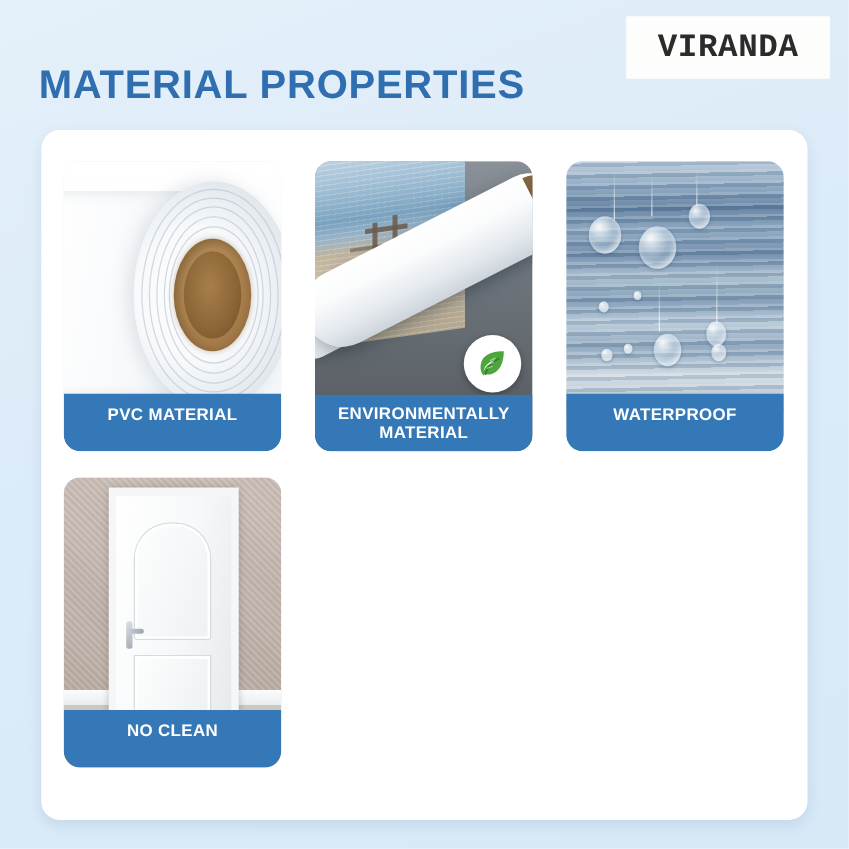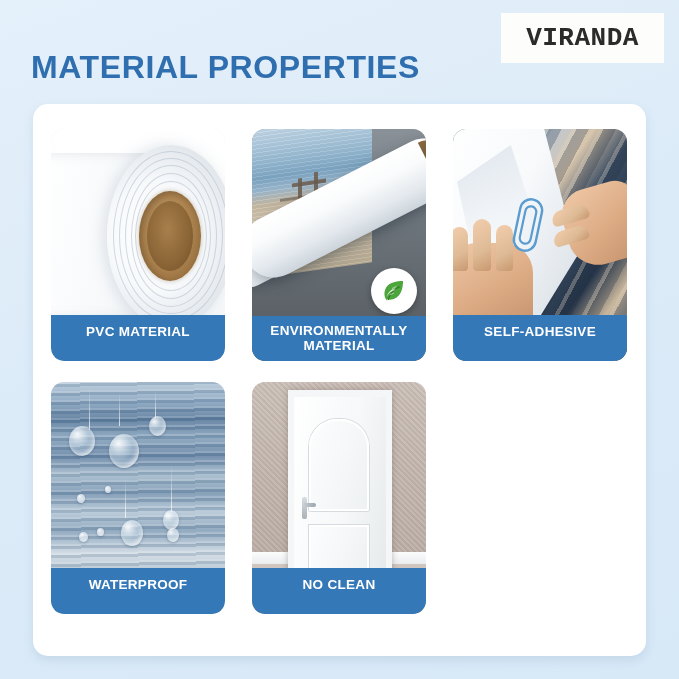--- a/index.html
+++ b/index.html
@@ -481,42 +481,20 @@
             <path d="M13 12.6l4.4-2.2M11.6 15.6l4.6-2M10.6 18.8l4.4-1.8" stroke="#ffffff" stroke-width="1" opacity="0.55" fill="none"></path>
           </svg>
         </div>
       </div>
       <div class="card-label two-line">
         <div>ENVIRONMENTALLY</div>
         <div>MATERIAL</div>
       </div>
     </div>
 
-    <div class="card">
-      <div class="card-media">
-        <div class="adh-bg"></div>
-        <div class="adh-waves"></div>
-        <div class="adh-peel"></div>
-        <div class="adh-fold"></div>
-        <svg class="clip-icon" viewBox="0 0 26 56">
-          <rect x="2" y="2" width="22" height="52" rx="11" fill="none" stroke="#5a9bd0" stroke-width="2.4"></rect>
-          <rect x="7.5" y="9" width="11" height="38" rx="5.5" fill="none" stroke="#5a9bd0" stroke-width="2.2"></rect>
-        </svg>
-        <div class="hand adh-hand-left">
-          <div class="adh-finger" style="left:4px;top:-16px;width:17px;height:44px;"></div>
-          <div class="adh-finger" style="left:26px;top:-24px;width:18px;height:52px;"></div>
-          <div class="adh-finger" style="left:49px;top:-18px;width:17px;height:46px;"></div>
-        </div>
-        <div class="hand adh-hand-right">
-          <div class="adh-finger" style="left:-10px;top:14px;width:38px;height:15px;"></div>
-          <div class="adh-finger" style="left:-14px;top:34px;width:36px;height:15px;"></div>
-        </div>
-      </div>
-      <div class="card-label">SELF-ADHESIVE</div>
-    </div>
 
     <div class="card">
       <div class="card-media">
         <div class="wp-bg"></div>
         <div class="wp-grain"></div>
         <div class="streak" style="left:38px;top:4px;height:44px;"></div>
         <div class="streak" style="left:68px;top:10px;height:34px;"></div>
         <div class="streak" style="left:104px;top:8px;height:28px;"></div>
         <div class="streak" style="left:74px;top:96px;height:40px;"></div>
         <div class="streak" style="left:120px;top:82px;height:48px;"></div>

